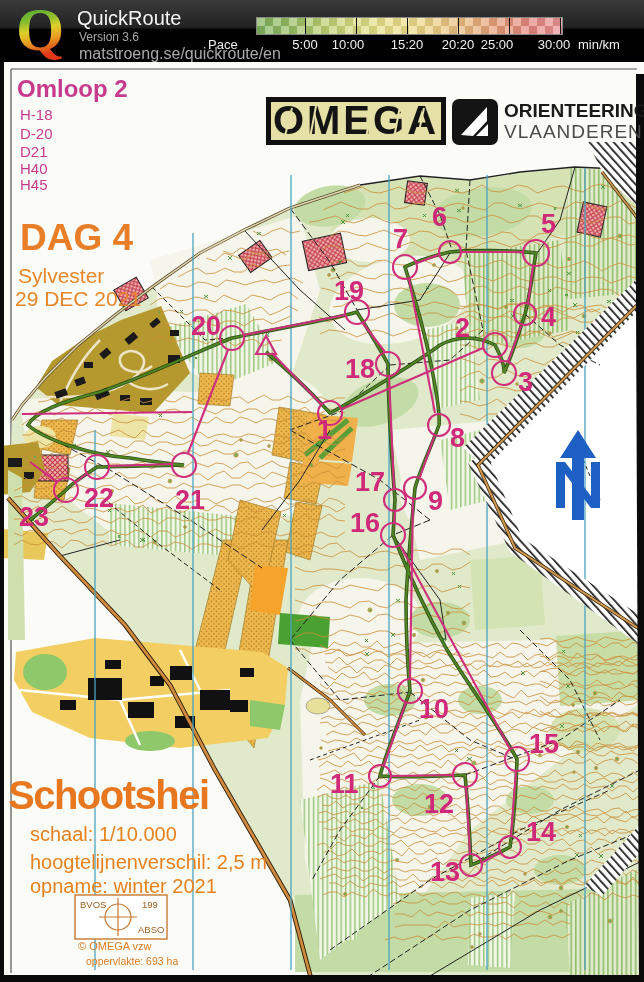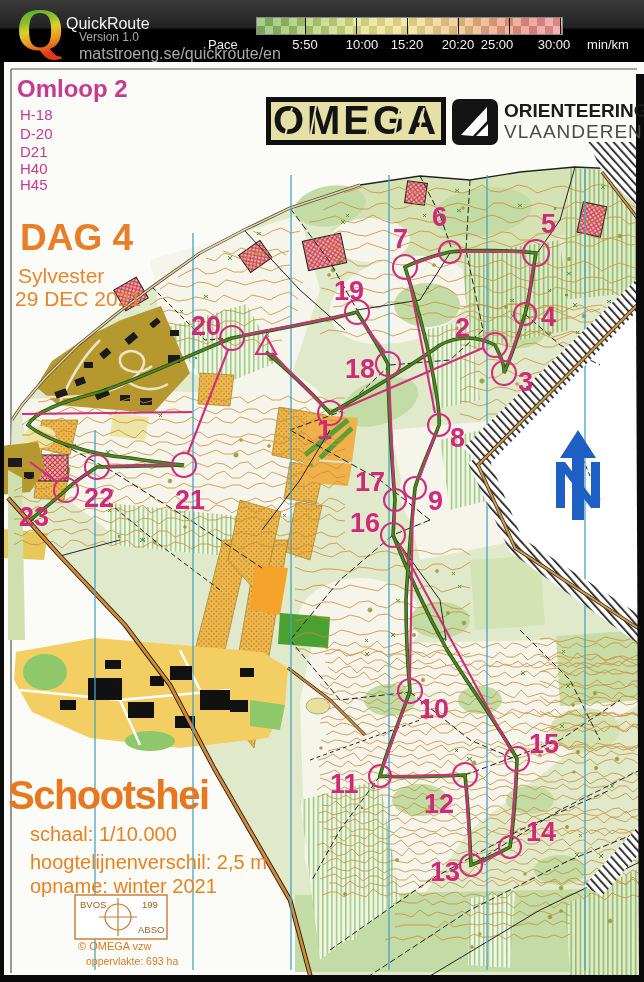--- a/index.html
+++ b/index.html
@@ -1,19 +1,19 @@
 <!DOCTYPE html>
 <html><head><meta charset="utf-8">
 <style>
 html,body{margin:0;padding:0;background:#fff;width:644px;height:982px;overflow:hidden;
  font-family:"Liberation Sans",sans-serif;}
 #hdr{position:absolute;left:0;top:0;width:644px;height:62px;
  background:linear-gradient(180deg,#3a3a3a 0%,#222 44%,#000 48%,#000 100%);}
 #hdr .q{position:absolute;left:16px;top:-6px;width:50px;height:68px;}
-#hdr .t1{position:absolute;left:66px;top:7px;font-size:16px;color:#f4f4f4;margin-top:8px;}
+#hdr .t1{position:absolute;left:77px;top:7px;font-size:20px;color:#f4f4f4;}
 #hdr .t2{position:absolute;left:79px;top:30px;font-size:12px;color:#a9a9a9;}
 #hdr .t3{position:absolute;left:79px;top:45px;font-size:16px;color:#a9a9a9;}
 #hdr .pace{position:absolute;left:208px;top:37px;font-size:13px;color:#eee;}
 #bar{position:absolute;left:256px;top:17px;width:305px;height:16px;border:1px solid #888;
  background-image:
   repeating-linear-gradient(90deg,rgba(255,255,255,.30) 0 8px,rgba(0,0,0,.08) 8px 16px),
   repeating-linear-gradient(90deg,rgba(0,0,0,.08) 0 8px,rgba(255,255,255,.30) 8px 16px),
   linear-gradient(90deg,#7fb25e 0%,#94bd64 10%,#b5cc6f 20%,#d3da7c 30%,#e7e188 40%,#eedd8a 50%,#eccc84 60%,#e9b47c 70%,#e59a77 80%,#e68680 90%,#ea9595 100%);
  background-size:100% 8px,100% 8px,100% 100%;
  background-position:0 0,0 8px,0 0;
@@ -34,42 +34,42 @@
    <stop offset="0.55" stop-color="#ddd02a"></stop>
           <stop offset="0.75" stop-color="#e89a22"></stop>
    <stop offset="1" stop-color="#e03818"></stop>
   </linearGradient>
       </defs>
   <text x="0" y="56" font-family="Liberation Serif, serif" font-weight="bold" font-size="62" fill="url(#qg)">Q</text>
  </svg>
 
  <div class="t1">QuickRoute</div>
 
- <div class="t2">Version 1.0</div>
+ <div class="t2">Version 3.6</div>
 
  <div class="t3">matstroeng.se/quickroute/en</div>
 
  <div class="pace">Pace</div>
 
  <div id="bar">
       <i style="left:48px"></i>
       <i style="left:99px"></i>
       <i style="left:150px"></i>
       <i style="left:201px"></i>
       <i style="left:252px"></i>
       <i style="left:303px"></i>
     </div>
 
- <div class="lbl" style="left:280px">5:50</div>
- <div class="lbl" style="left:337px">10:00</div>
+ <div class="lbl" style="left:280px">5:00</div>
+ <div class="lbl" style="left:323px">10:00</div>
  <div class="lbl" style="left:382px">15:20</div>
  <div class="lbl" style="left:433px">20:20</div>
  <div class="lbl" style="left:472px">25:00</div>
  <div class="lbl" style="left:529px">30:00</div>
- <div class="lbl" style="left:578px;width:60px;text-align:center">min/km</div>
+ <div class="lbl" style="left:578px;width:60px;text-align:left">min/km</div>
 </div>
 
 <svg id="map" width="644" height="920" viewBox="0 62 644 920">
 <defs>
 <pattern id="dots" width="5" height="5" patternUnits="userSpaceOnUse">
  <rect width="5" height="5" fill="#eeb64f"></rect>
  <circle cx="1.4" cy="1.4" r="0.8" fill="#b8891f"></circle>
  <circle cx="3.9" cy="3.9" r="0.8" fill="#b8891f"></circle>
 </pattern>
 <pattern id="vstripe" width="4.6" height="6" patternUnits="userSpaceOnUse">

